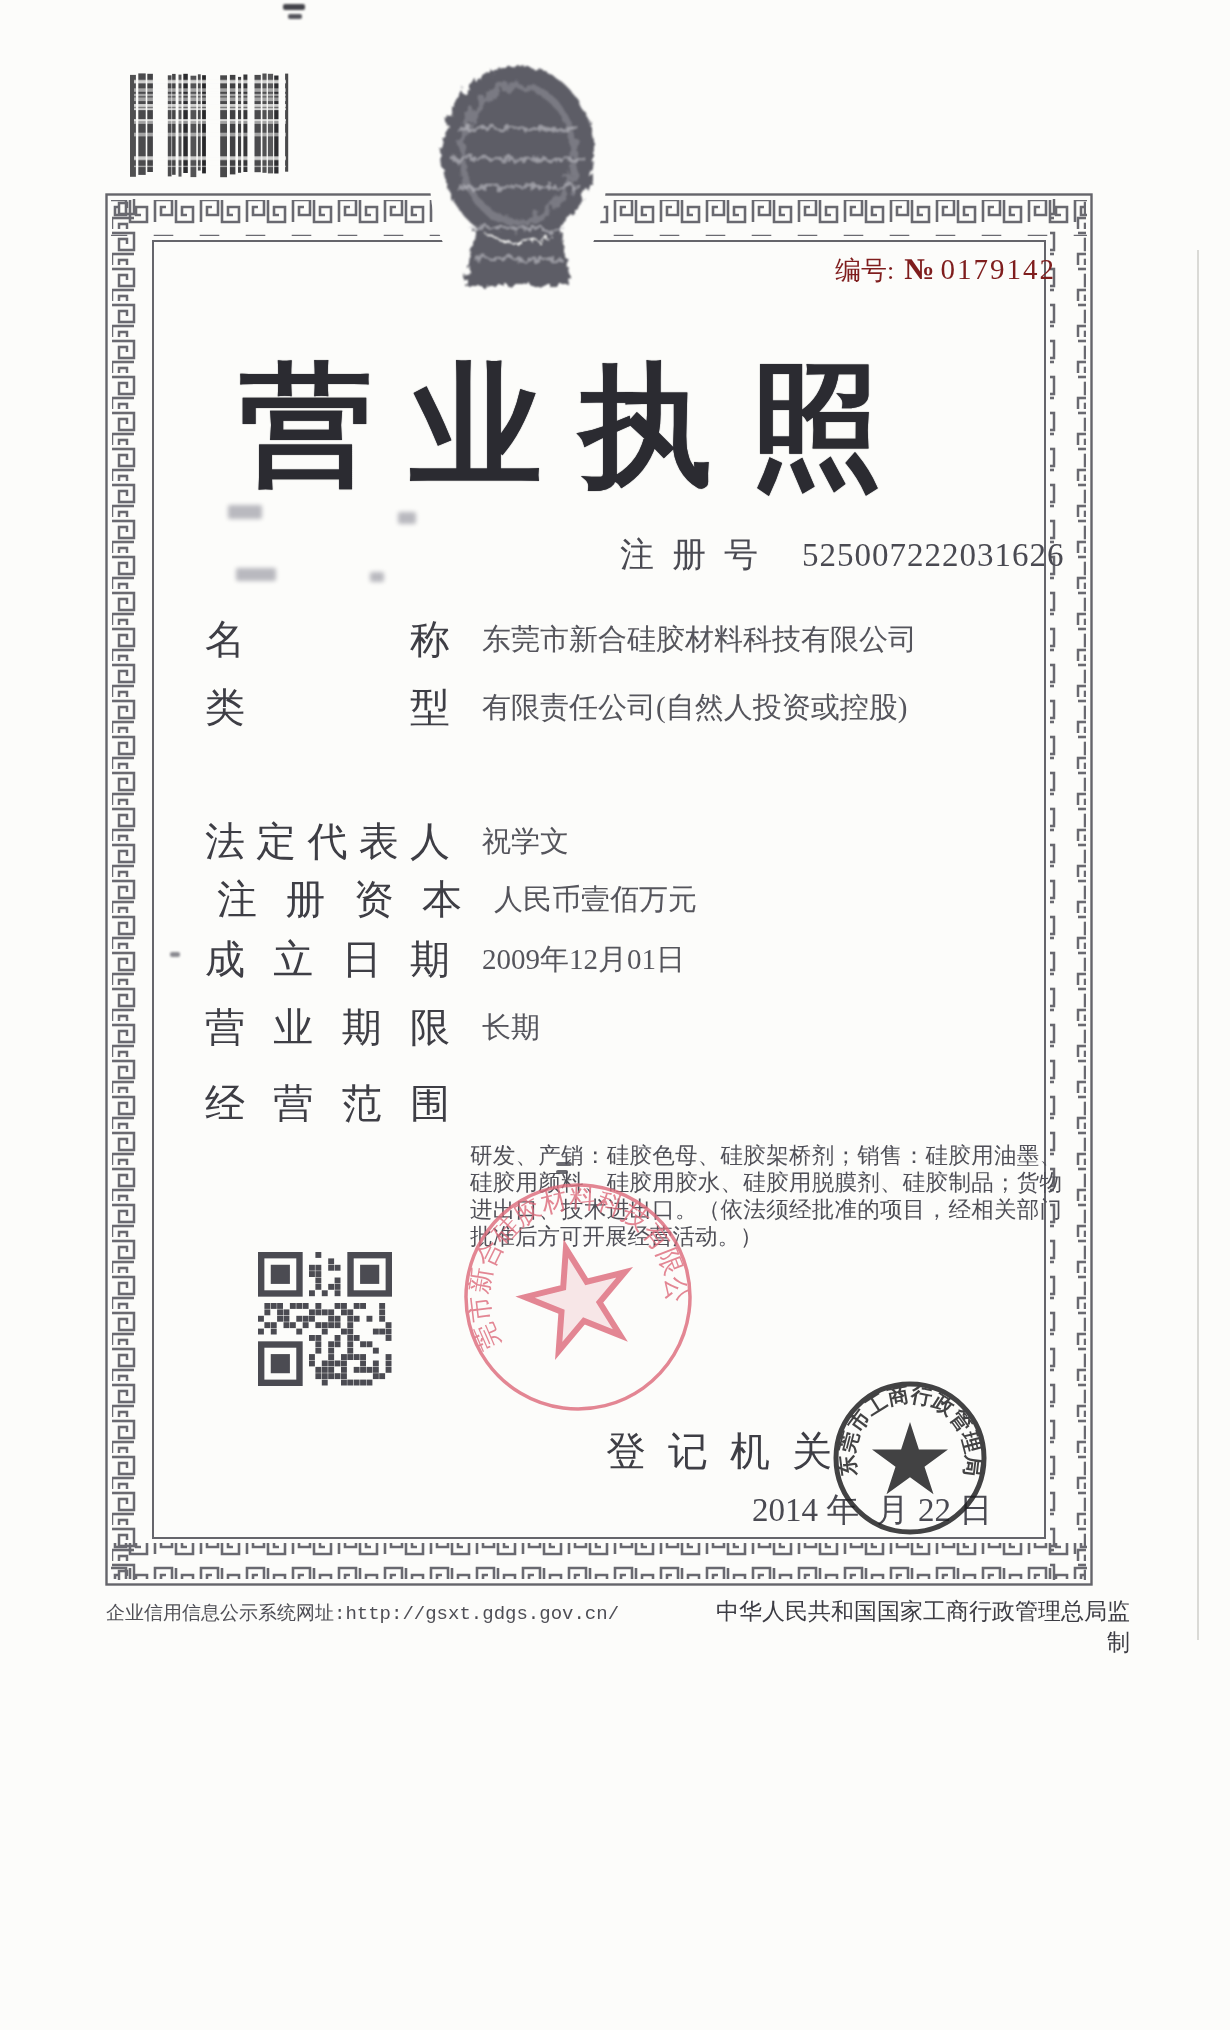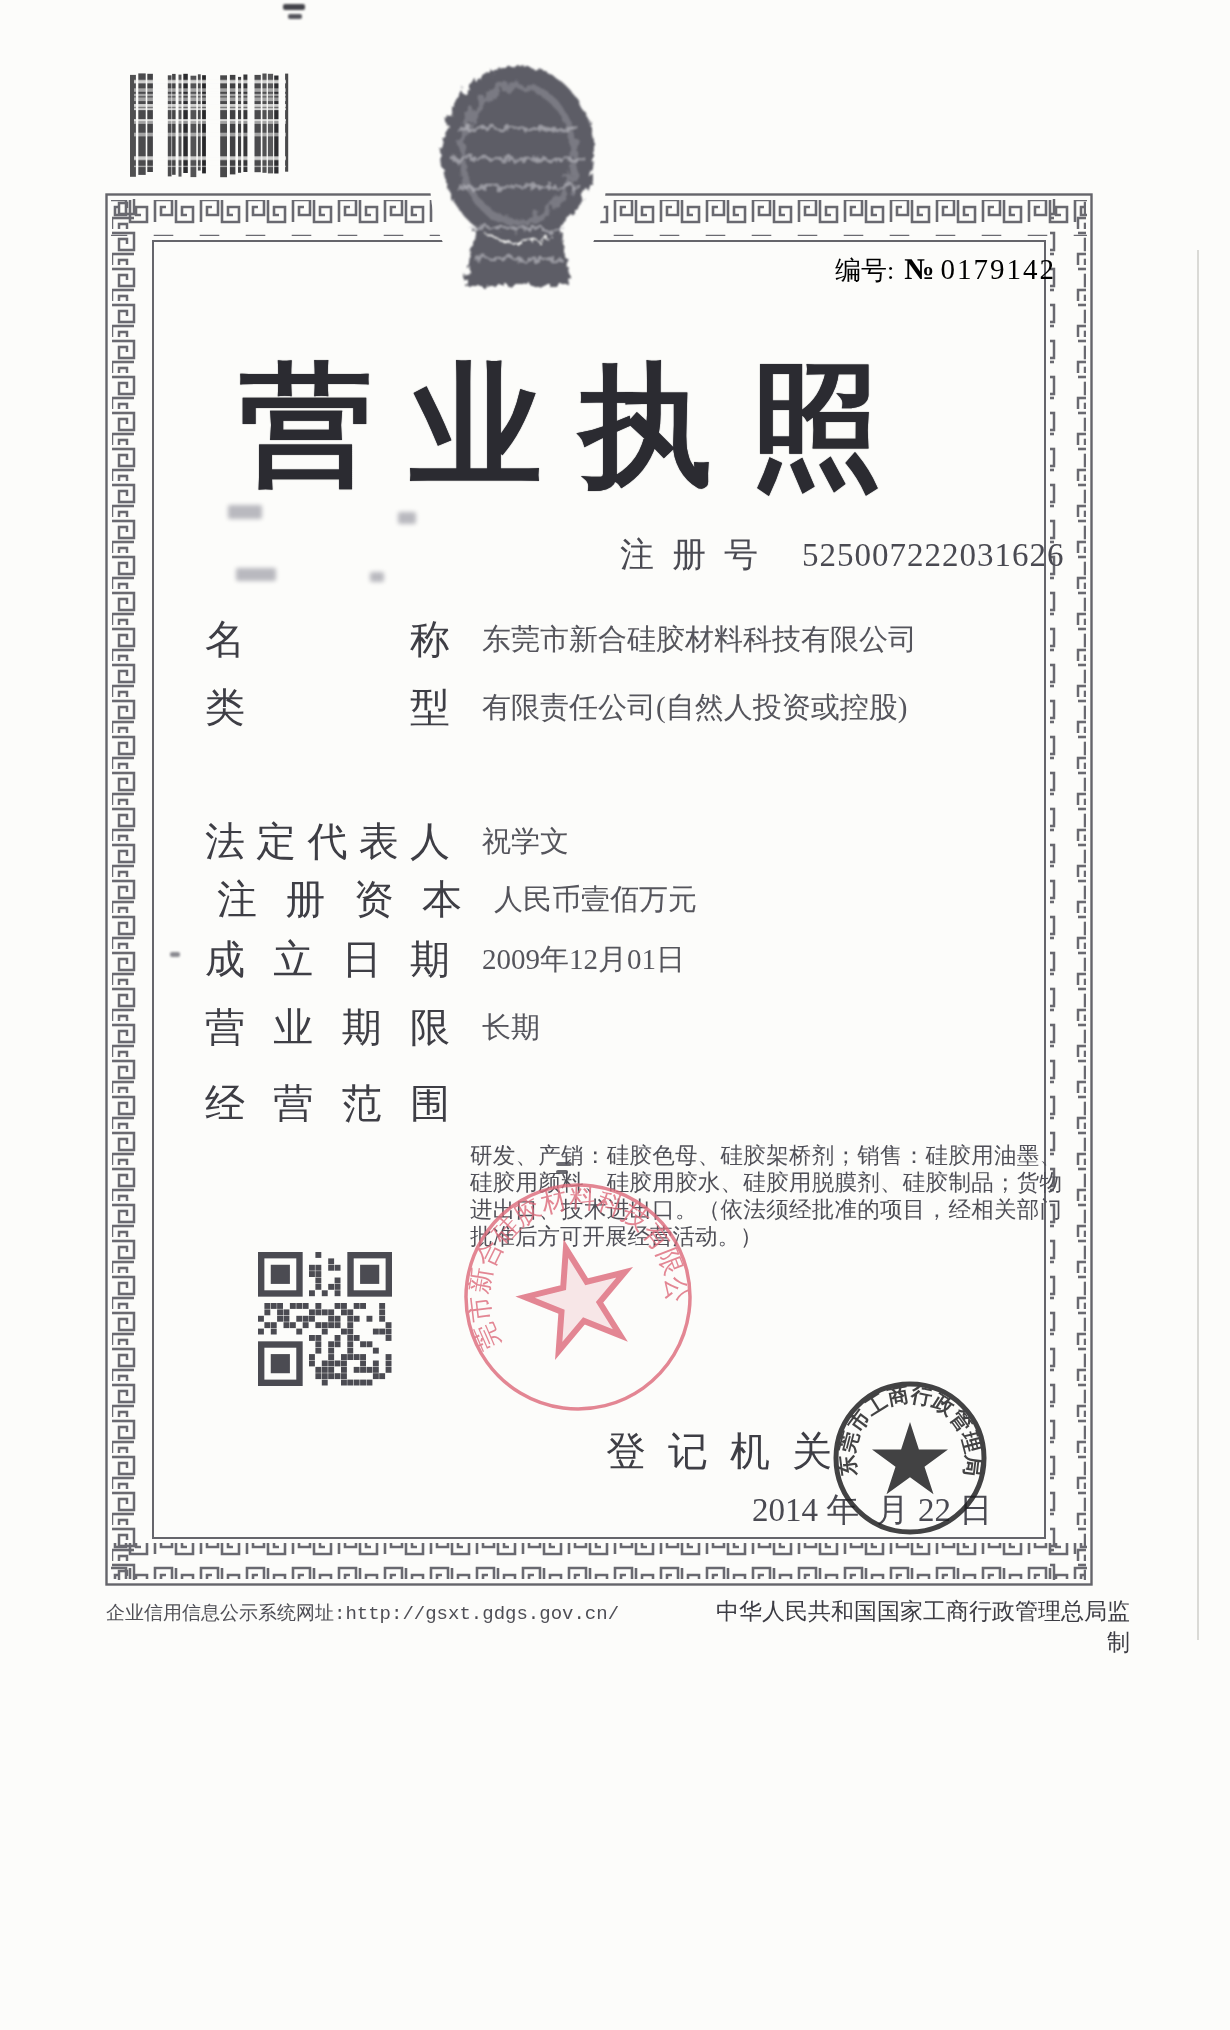--- a/index.html
+++ b/index.html
@@ -2,21 +2,21 @@
 <html><head>
 <meta charset="utf-8">
 <style>
   html,body{margin:0;padding:0;background:#e8e8e6;}
   .page{position:relative;width:1230px;height:2030px;background:#fcfcfa;margin:0 auto;overflow:hidden;
         font-family:"Liberation Serif",serif;color:#45454c;}
   .abs{position:absolute;}
   
   .frame{left:105px;top:193px;}
   
-  .serial{top:252px;left:835px;width:215px;text-align:center;font-size:26px;color:#000000;white-space:nowrap;}
+  .serial{top:252px;left:835px;width:215px;text-align:center;font-size:26px;color:#7f1d1d;white-space:nowrap;}
   .serial .nomark{font-weight:bold;font-size:30px;padding:0 6px 0 10px;}
   .serial .num{font-size:29px;letter-spacing:2px;font-family:"Liberation Serif",serif;}
   .doc-title{top:338px;left:105px;width:988px;text-align:center;font-size:132px;font-weight:900;
              letter-spacing:38px;margin-left:-19px;color:#2b2b31;text-shadow:0 0 1px #2b2b31;}
   .regno{top:532px;left:620px;white-space:nowrap;}
   .regno .lbl{font-size:34px;letter-spacing:18px;color:#4a4a52;}
   .regno .num{font-size:33px;letter-spacing:1px;color:#4a4a52;padding-left:26px;}
   
   .frow{left:205px;width:845px;height:48px;display:flex;align-items:center;gap:12px;}
   .frow .lbl{width:245px;font-size:40px;color:#3e3e45;text-align:justify;text-align-last:justify;

